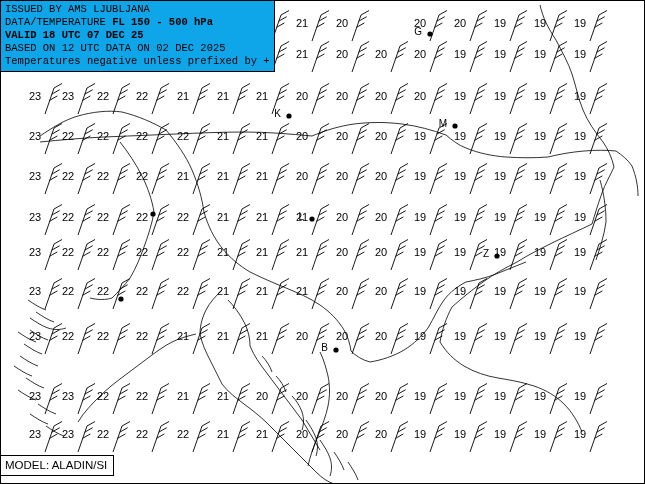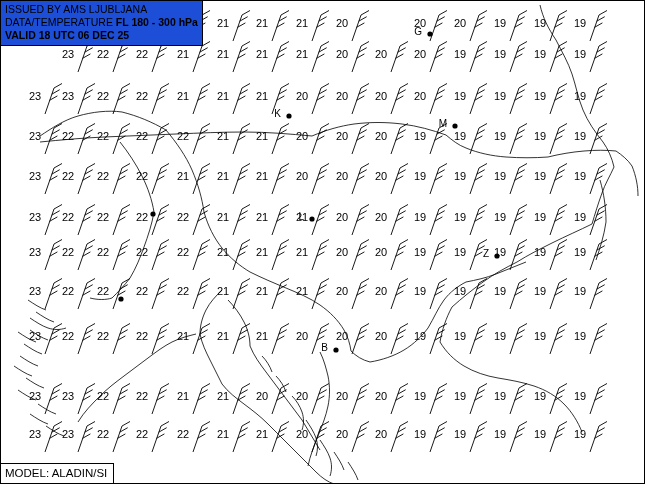--- a/index.html
+++ b/index.html
@@ -21,39 +21,40 @@
     position: absolute;
     left: 0;
     top: 0;
     width: 645px;
     height: 484px;
   }
   .legend-box {
     position: absolute;
     left: 0;
     top: 0;
-    background: #1d4ed8;
+    background: #0ea5e9;
     border: 1px solid #000000;
     padding: 2px 4px 3px 4px;
     box-sizing: border-box;
     z-index: 10;
+    font-family: Liberation Mono, monospace;
   }
   .legend-line {
     font-size: 10.5px;
     line-height: 13px;
     color: #000000;
     white-space: nowrap;
   }
   .legend-line b {
     font-weight: bold;
   }
   .model-box {
     position: absolute;
     left: 0;
-    bottom: 0;
+    bottom: 8px;
     background: #ffffff;
     border: 1px solid #000000;
     padding: 2px 6px 3px 4px;
     box-sizing: border-box;
     z-index: 10;
   }
   .model-text {
     font-size: 11.5px;
     line-height: 14px;
     color: #000000;
@@ -1320,21 +1321,23 @@
         <text x="328" y="351" text-anchor="end">B</text>
         <circle cx="153" cy="214" r="2.6"></circle>
         <circle cx="121" cy="299" r="2.6"></circle>
       </g>
   </svg>
 
   <div class="frame"></div>
 
   <div class="legend-box">
     <div class="legend-line">ISSUED BY AMS LJUBLJANA</div>
-    <div class="legend-line"><span>DATA/TEMPERATURE </span><b>FL 180 - 300 hPa</b></div>
-    <div class="legend-line"><b>VALID 18 UTC 06 DEC 25</b></div>
+    <div class="legend-line"><span>DATA/TEMPERATURE </span><b>FL 150 - 500 hPa</b></div>
+    <div class="legend-line"><b>VALID 18 UTC 07 DEC 25</b></div>
+    <div class="legend-line">BASED ON 12 UTC DATA ON 02 DEC 2025</div>
+    <div class="legend-line">Temperatures negative unless prefixed by +</div>
   </div>
 
   <div class="model-box">
     <div class="model-text">MODEL: ALADIN/SI</div>
   </div>
 
 </div>
 
 </body></html>

